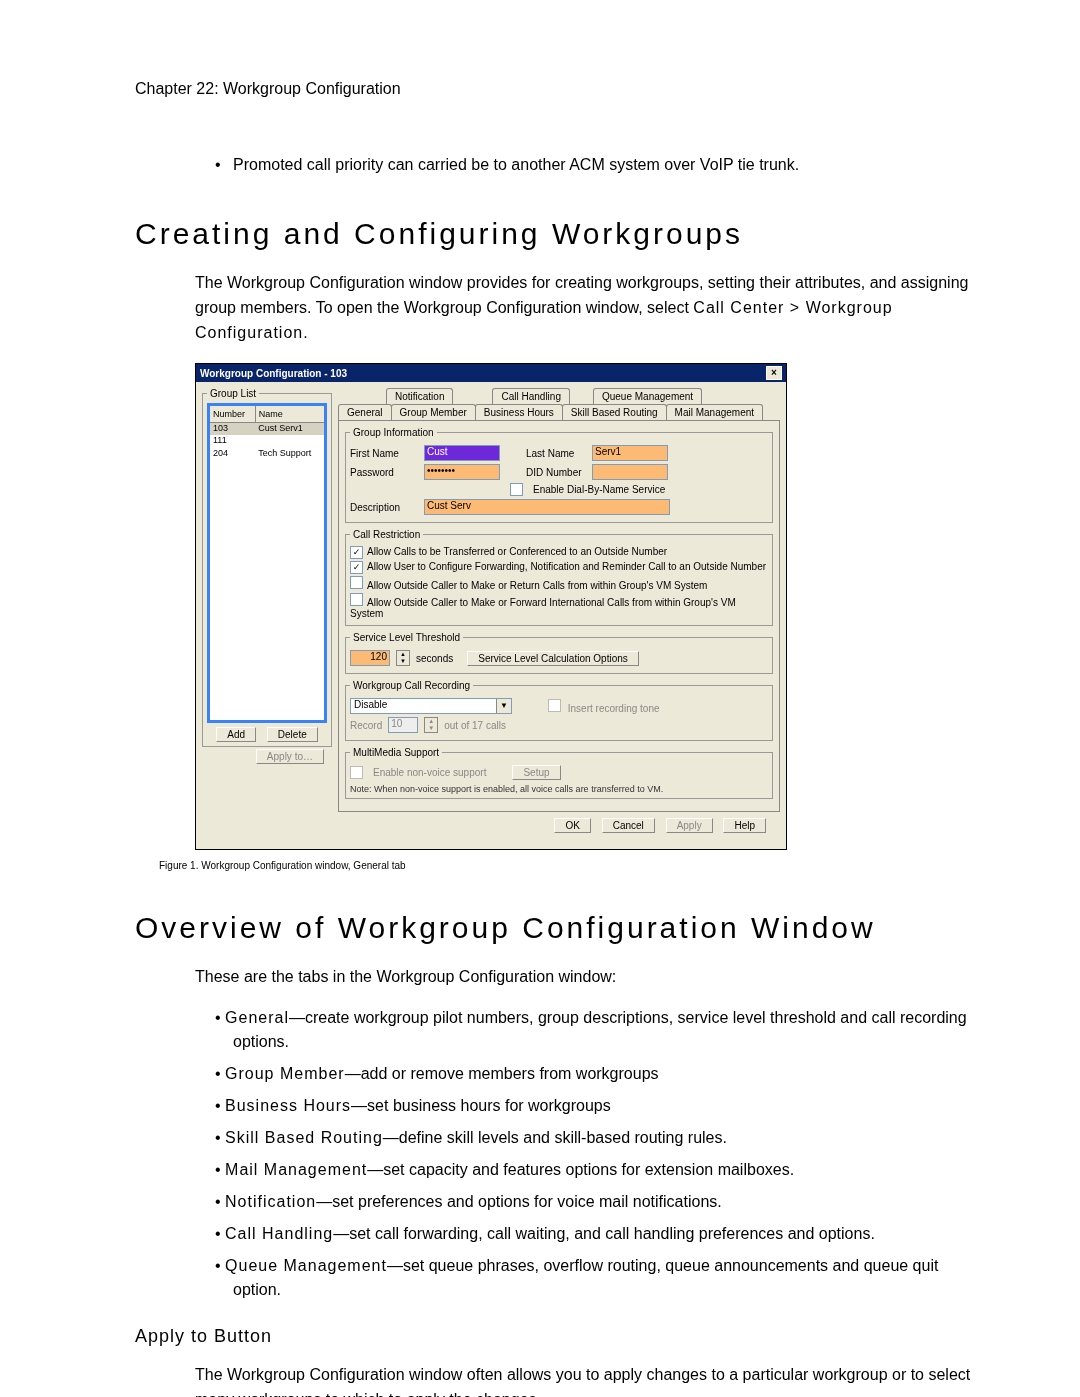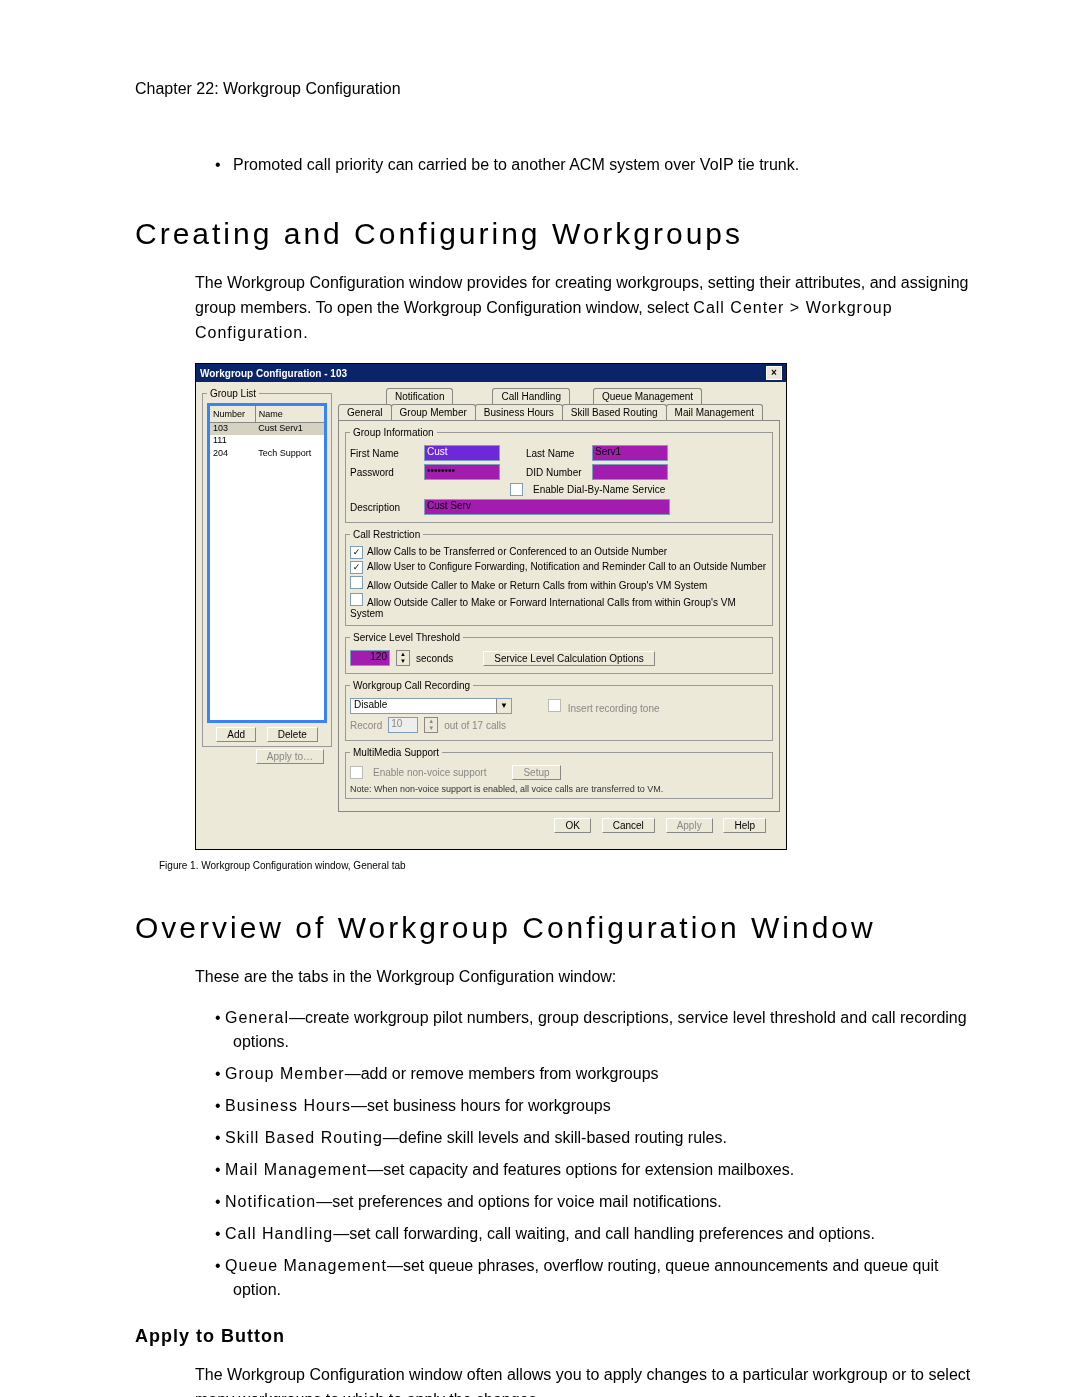--- a/index.html
+++ b/index.html
@@ -133,21 +133,21 @@
   .tab.active { background: #ece9d8; position: relative; z-index: 2; }
   .tab-panel {
     border: 1px solid #888;
     padding: 6px;
     background: #ece9d8;
   }
   .fldrow { display: flex; align-items: center; gap: 6px; margin: 3px 0; }
   .lbl { width: 68px; font-size: 10px; }
   .wininput {
     border: 1px solid #7f9db9;
-    background: #a21caf;
+    background: #fdba74;
     height: 14px;
     font-size: 10px;
     padding: 0 2px;
   }
   .wininput.sel { background: #6d28d9; color: #fff; }
   .cbx { width: 11px; height: 11px; border: 1px solid #7f9db9; background: #fff; display: inline-flex; align-items:center; justify-content:center; font-size:9px; line-height:9px; margin-right:4px;}
   .fs-inner { margin: 2px 0; }
   .bottom-btns {
     text-align: right;
     padding: 6px 10px 10px 0;
@@ -181,21 +181,21 @@
     margin-bottom: 8px;
     text-indent: -18px;
     padding-left: 18px;
   }
   ul.ov li::before {
     content: "• ";
   }
   .term { letter-spacing: 1px; }
   h3.sub {
     font-size: 18px;
-    font-weight: bold;
+    font-weight: normal;
     letter-spacing: 1px;
     margin: 24px 0 8px 0;
   }
   .spin {
     display:inline-flex; flex-direction:column; border:1px solid #888; height:14px; width:12px; vertical-align:middle;
   }
   .spin .up,.spin .dn{flex:1;font-size:6px;text-align:center;line-height:6px;background:#ece9d8;}
   .dd {
     display:inline-flex; border:1px solid #7f9db9; background:#fff; height:14px; width:160px;
   }
@@ -314,21 +314,21 @@
 
             <fieldset>
               <legend>Service Level Threshold</legend>
               <div class="fldrow">
                 <span class="wininput" style="width:34px;text-align:right">120</span>
                 <span class="spin">
                     <span class="up">▲</span>
                     <span class="dn">▼</span>
                   </span>
                 <span>seconds</span>
-                <button class="winbtn" style="margin-left:24px">Service Level Calculation Options</button>
+                <button class="winbtn" style="margin-left:8px">Service Level Calculation Options</button>
               </div>
             </fieldset>
 
             <fieldset>
               <legend>Workgroup Call Recording</legend>
               <div class="fldrow">
                 <span class="dd">
                   <span class="ddv">Disable</span>
                     <span class="dda">▼</span>
                 </span>

